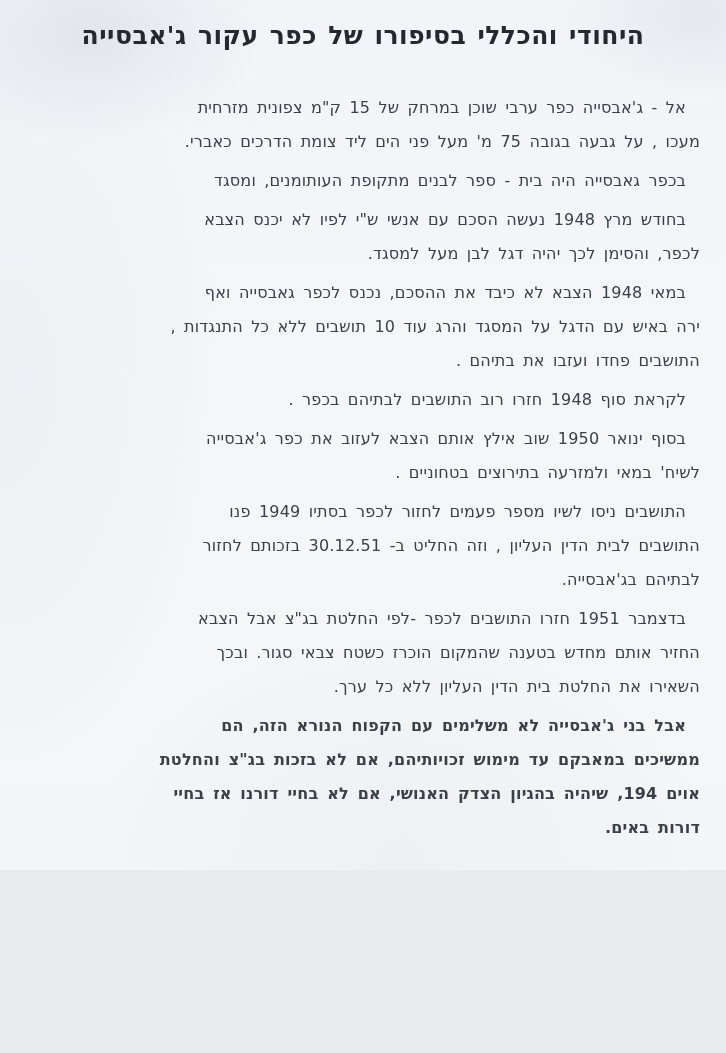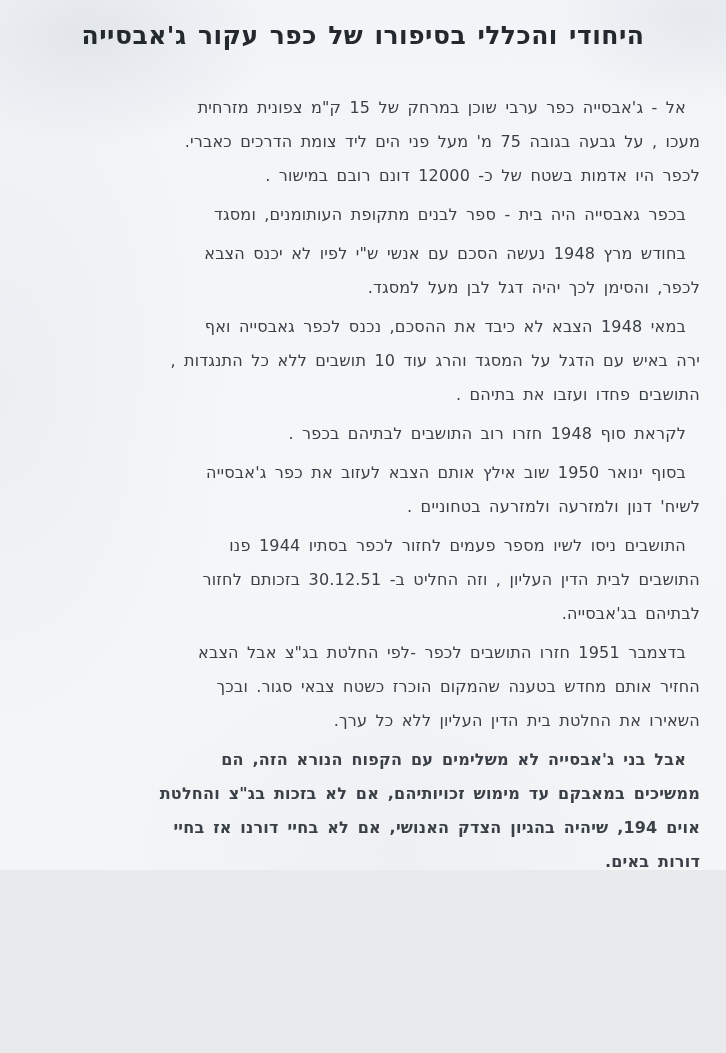--- a/index.html
+++ b/index.html
@@ -62,21 +62,20 @@
 
 <div class="page">
 
   <div class="doc-title">היחודי והכללי בסיפורו של כפר עקור ג'אבסייה</div>
 
   <div class="doc-body">
 
     <div class="para">
       <div class="line first">אל - ג'אבסייה כפר  ערבי שוכן במרחק של 15 ק"מ צפונית מזרחית</div>
       <div class="line">מעכו , על גבעה  בגובה  75 מ' מעל פני הים ליד צומת הדרכים כאברי.</div>
-      <div class="line">לכפר היו  אדמות בשטח של כ- 12000 דונם רובם  במישור .</div>
     </div>
 
     <div class="para">
       <div class="line first">בכפר גאבסייה  היה  בית - ספר לבנים  מתקופת העותומנים, ומסגד</div>
     </div>
 
     <div class="para">
       <div class="line first">בחודש מרץ  1948 נעשה הסכם עם אנשי ש"י לפיו  לא יכנס הצבא</div>
       <div class="line">לכפר, והסימן לכך יהיה  דגל לבן מעל למסגד.</div>
     </div>
@@ -86,25 +85,25 @@
       <div class="line">ירה באיש עם הדגל על  המסגד והרג עוד 10 תושבים ללא כל התנגדות ,</div>
       <div class="line">התושבים פחדו ועזבו את בתיהם .</div>
     </div>
 
     <div class="para">
       <div class="line first">לקראת סוף 1948 חזרו רוב התושבים לבתיהם בכפר .</div>
     </div>
 
     <div class="para">
       <div class="line first">בסוף ינואר  1950 שוב אילץ אותם הצבא  לעזוב את כפר ג'אבסייה</div>
-      <div class="line">לשיח' דנון ולמזרעה ולמזרעה  בטחוניים .</div>
+      <div class="line">לשיח' במאי ולמזרעה בתירוצים  בטחוניים .</div>
     </div>
 
     <div class="para">
-      <div class="line first">התושבים ניסו לשיו מספר פעמים לחזור לכפר בסתיו 1944 פנו</div>
+      <div class="line first">התושבים ניסו לשיו מספר פעמים לחזור לכפר בסתיו 1949 פנו</div>
       <div class="line">התושבים לבית הדין העליון , וזה  החליט ב- 30.12.51 בזכותם לחזור</div>
       <div class="line">לבתיהם בג'אבסייה.</div>
     </div>
 
     <div class="para">
       <div class="line first">בדצמבר 1951  חזרו התושבים לכפר -לפי  החלטת  בג"צ אבל הצבא</div>
       <div class="line">החזיר אותם מחדש  בטענה  שהמקום הוכרז כשטח צבאי סגור. ובכך</div>
       <div class="line">השאירו את החלטת בית הדין העליון ללא  כל ערך.</div>
     </div>
 

